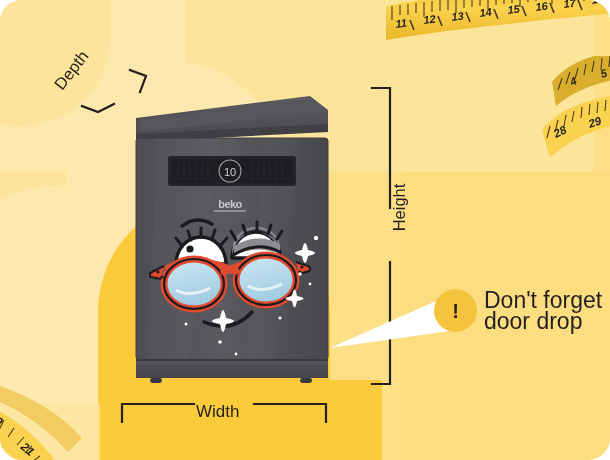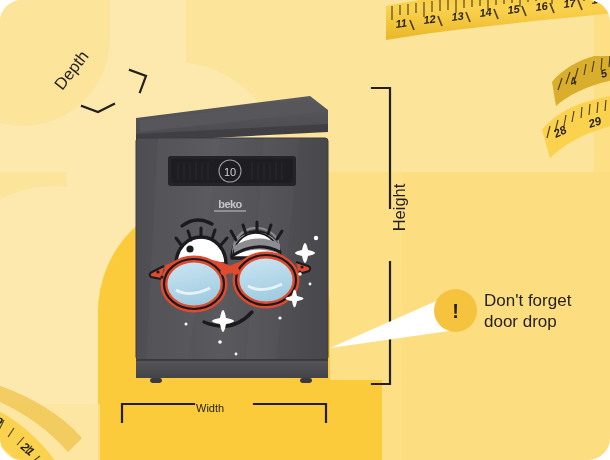--- a/index.html
+++ b/index.html
@@ -27,28 +27,28 @@
   #dishwasher{position:absolute;left:124px;top:88px;width:212px;height:298px;}
   #dishwasher svg{display:block;}
 
   #depth-group{position:absolute;left:64px;top:56px;width:90px;height:76px;}
   #depth-label{position:absolute;left:-6px;top:22px;transform:rotate(-52deg);
                transform-origin:left center;font-size:16.5px;color:#231f20;}
 
   #height-label{position:absolute;left:376px;top:198px;transform:rotate(-90deg);
                 transform-origin:center center;font-size:16.5px;color:#231f20;}
 
-  #width-label{position:absolute;left:196px;top:402px;font-size:11px;color:#231f20;}
+  #width-label{position:absolute;left:196px;top:402px;font-size:17px;color:#231f20;}
 
   
   #callout-cone{position:absolute;left:330px;top:290px;}
   #badge{position:absolute;left:434px;top:289px;width:43px;height:43px;border-radius:50%;
          background:#F6C33E;display:flex;align-items:center;justify-content:center;}
   #badge span{font-size:20px;font-weight:700;color:#231f20;line-height:1;}
-  #callout-text{position:absolute;left:484px;top:290px;color:#231f20;font-size:17px;
+  #callout-text{position:absolute;left:484px;top:290px;color:#231f20;font-size:23px;
                 line-height:21px;white-space:pre-line;}
 </style>
 </head>
 <body>
 
 <div id="stage">
   <div class="card">
 
     <div class="bg-shape tone-c" style="left:0;top:0;width:186px;height:172px;border-radius:0 0 90px 0;"></div>
     <div class="bg-shape tone-a" style="left:186px;top:0;width:408px;height:172px;"></div>

